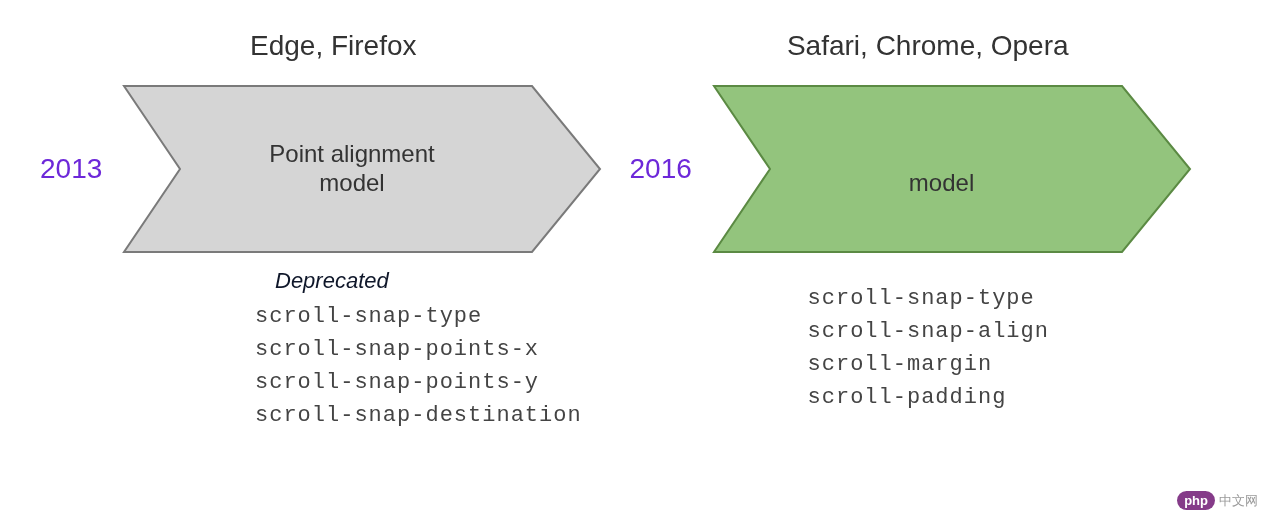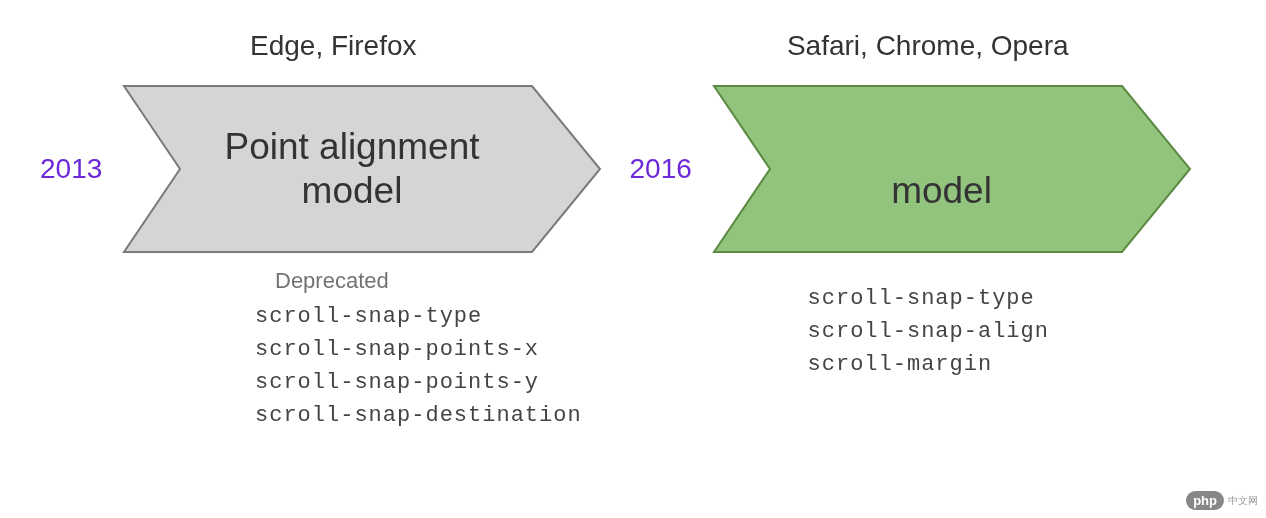--- a/index.html
+++ b/index.html
@@ -61,29 +61,30 @@
     .arrow-shape svg {
       position: absolute;
       left: 0;
       top: 0;
       width: 100%;
       height: 100%;
     }
     .arrow-label {
       position: relative;
       z-index: 2;
-      font-size: 37px;
+      font-size: 24px;
       color: #333;
       text-align: center;
       line-height: 1.2;
       padding: 0 40px 0 20px;
     }
     .deprecated {
       font-size: 22px;
-      color: #737373;
+      font-style: italic;
+      color: #0f172a;
       margin-top: 14px;
       margin-bottom: 6px;
       align-self: flex-start;
       margin-left: 235px;
     }
     .properties {
       font-family: "Courier New", Courier, monospace;
       font-size: 22px;
       color: #444;
       line-height: 1.5;
@@ -98,30 +99,30 @@
     .watermark {
       position: absolute;
       right: 8px;
       bottom: 8px;
       display: flex;
       align-items: center;
       gap: 4px;
       opacity: 0.85;
     }
     .watermark-php {
-      background: #737373;
+      background: #701a75;
       color: #fff;
       font-size: 13px;
       font-weight: bold;
       padding: 2px 7px;
       border-radius: 10px;
       font-family: Arial, sans-serif;
     }
     .watermark-text {
-      font-size: 10px;
+      font-size: 13px;
       color: #888;
     }
   </style>
 </head>
 <body>
 
 <div class="container">
 
   <div class="model-block left">
     <div class="header-text">Edge, Firefox</div>
@@ -157,20 +158,21 @@
         <div class="arrow-label">
           <br>
           <span>model</span>
         </div>
       </div>
     </div>
     <div class="properties">
       <div>scroll-snap-type</div>
       <div>scroll-snap-align</div>
       <div>scroll-margin</div>
+      <div>scroll-padding</div>
     </div>
   </div>
 
 </div>
 
 <div class="watermark">
   <span class="watermark-php">php</span>
   <span class="watermark-text">中文网</span>
 </div>
 

